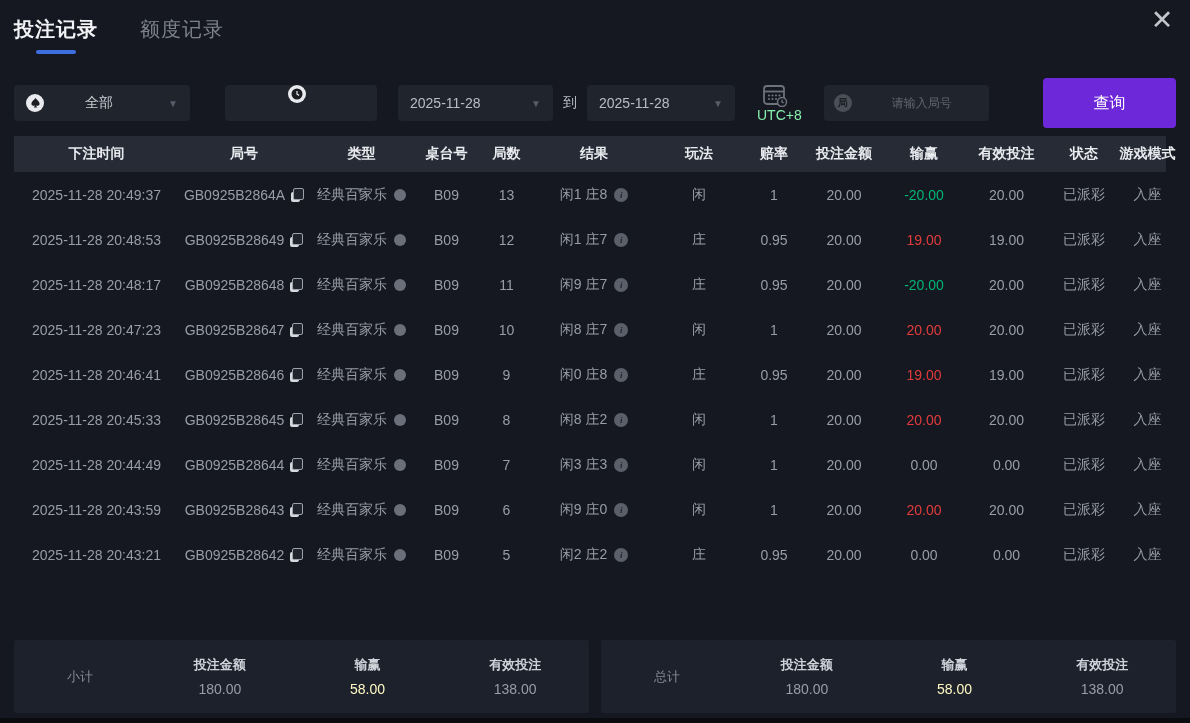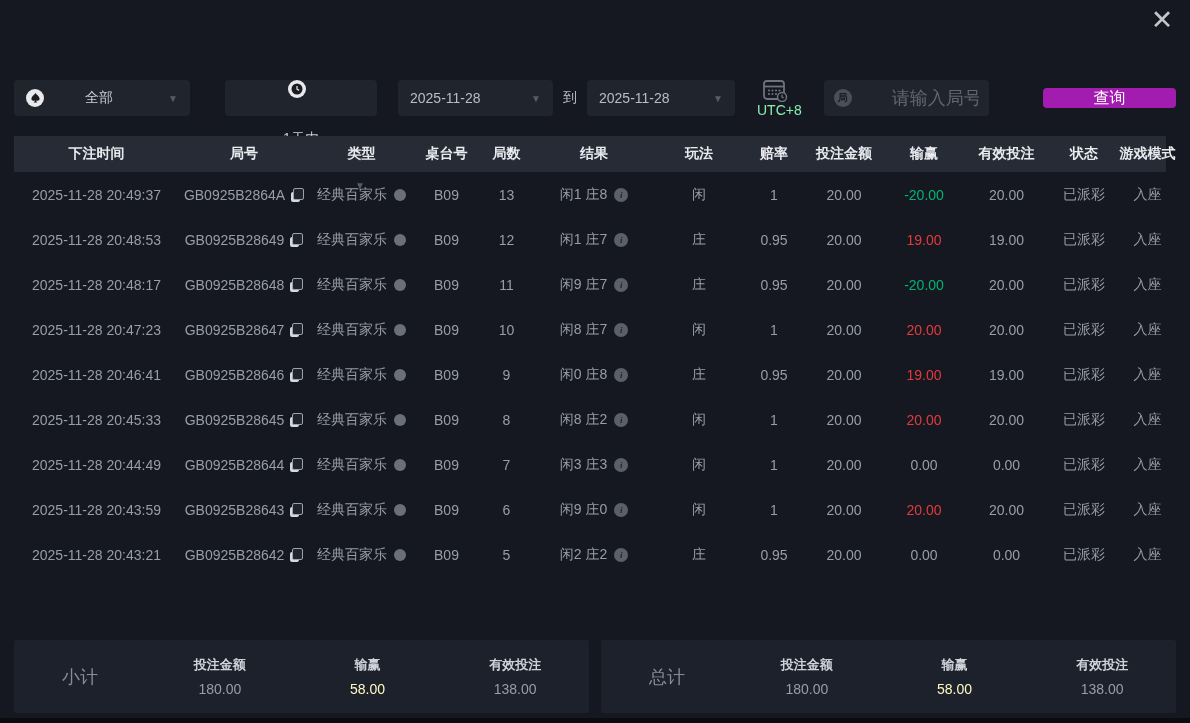--- a/index.html
+++ b/index.html
@@ -53,27 +53,27 @@
   .tz-wrap svg { margin-right:8px; display:block; }
   .tz-label { font-size:14px; }
   .input-box { width:165px; margin-left:22px; padding:0 10px; }
   .round-ic {
     width:18px; height:18px; border-radius:50%; background:#4a4f59;
     color:#1a1c22; font-size:10px; display:flex; align-items:center;
     justify-content:center; margin-right:8px; flex:none; font-weight:bold;
   }
   .input-box input {
     background:transparent; border:none; outline:none;
-    color:#c9ccd3; font-size:18px; width:100%;
+    color:#c9ccd3; font-size:12px; width:100%;
     font-family:"Liberation Sans","DejaVu Sans",sans-serif;
   }
   .input-box input::placeholder { color:#61666f; }
   .search-btn {
-    margin-left:auto; width:133px; height:20px; border:none; border-radius:4px;
-    background:#a21caf; color:#fff; font-size:16px; cursor:pointer;
+    margin-left:auto; width:133px; height:50px; border:none; border-radius:4px;
+    background:#6d28d9; color:#fff; font-size:16px; cursor:pointer;
     font-family:"Liberation Sans","DejaVu Sans",sans-serif;
     text-align:center;
   }
   
   .table { position:absolute; top:136px; left:14px; right:24px; }
   .thead { display:flex; height:36px; background:#272b36; align-items:center; }
   .thead .cell { color:#e9ebef; font-weight:bold; font-size:14px; }
   .trow { display:flex; height:45px; align-items:center; }
   .cell {
     text-align:center; font-size:14px; color:#989da7;
@@ -106,31 +106,39 @@
     display:flex; align-items:center; justify-content:center;
     margin-left:7px; flex:none; cursor:pointer;
     font-family:"Liberation Serif","DejaVu Serif",serif;
   }
   
   .summary { position:absolute; left:14px; right:14px; bottom:5px; display:flex; gap:12px; }
   .sum-panel {
     flex:1; height:73px; background:#1d212b; border-radius:2px;
     display:flex; align-items:center;
   }
-  .sum-side { width:132px; text-align:center; color:#878c96; font-size:18px; }
+  .sum-side { width:132px; text-align:center; color:#878c96; font-size:13px; }
   .sum-col { flex:1; text-align:center; }
   .sum-label { font-size:13px; font-weight:bold; color:#ced2d9; }
   .sum-value { font-size:14px; color:#989da7; margin-top:7px; }
   .sum-value.red { color:#fef9c3; }
 </style>
 </head>
 <body>
 
 <div class="modal">
 
+  <div class="tabs">
+    <div class="tab active">
+      <span class="tab-label">投注记录</span>
+    </div>
+    <div class="tab">
+      <span class="tab-label">额度记录</span>
+    </div>
+  </div>
   <div class="close-btn">✕</div>
 
   <div class="filters">
 
     <div class="select-box dd-game">
       <span class="circle-ic">
         <svg width="11" height="11" viewBox="0 0 12 12">
             <path fill="#1a1c22" d="M6 0C4.5 2.2 1.5 4 1.5 6.3c0 1.3 1 2.2 2.2 2.2.6 0 1.2-.2 1.6-.7-.1.9-.5 1.7-1.3 2.6h4c-.8-.9-1.2-1.7-1.3-2.6.4.5 1 .7 1.6.7 1.2 0 2.2-.9 2.2-2.2C10.5 4 7.5 2.2 6 0z"></path>
           </svg>
       </span>

